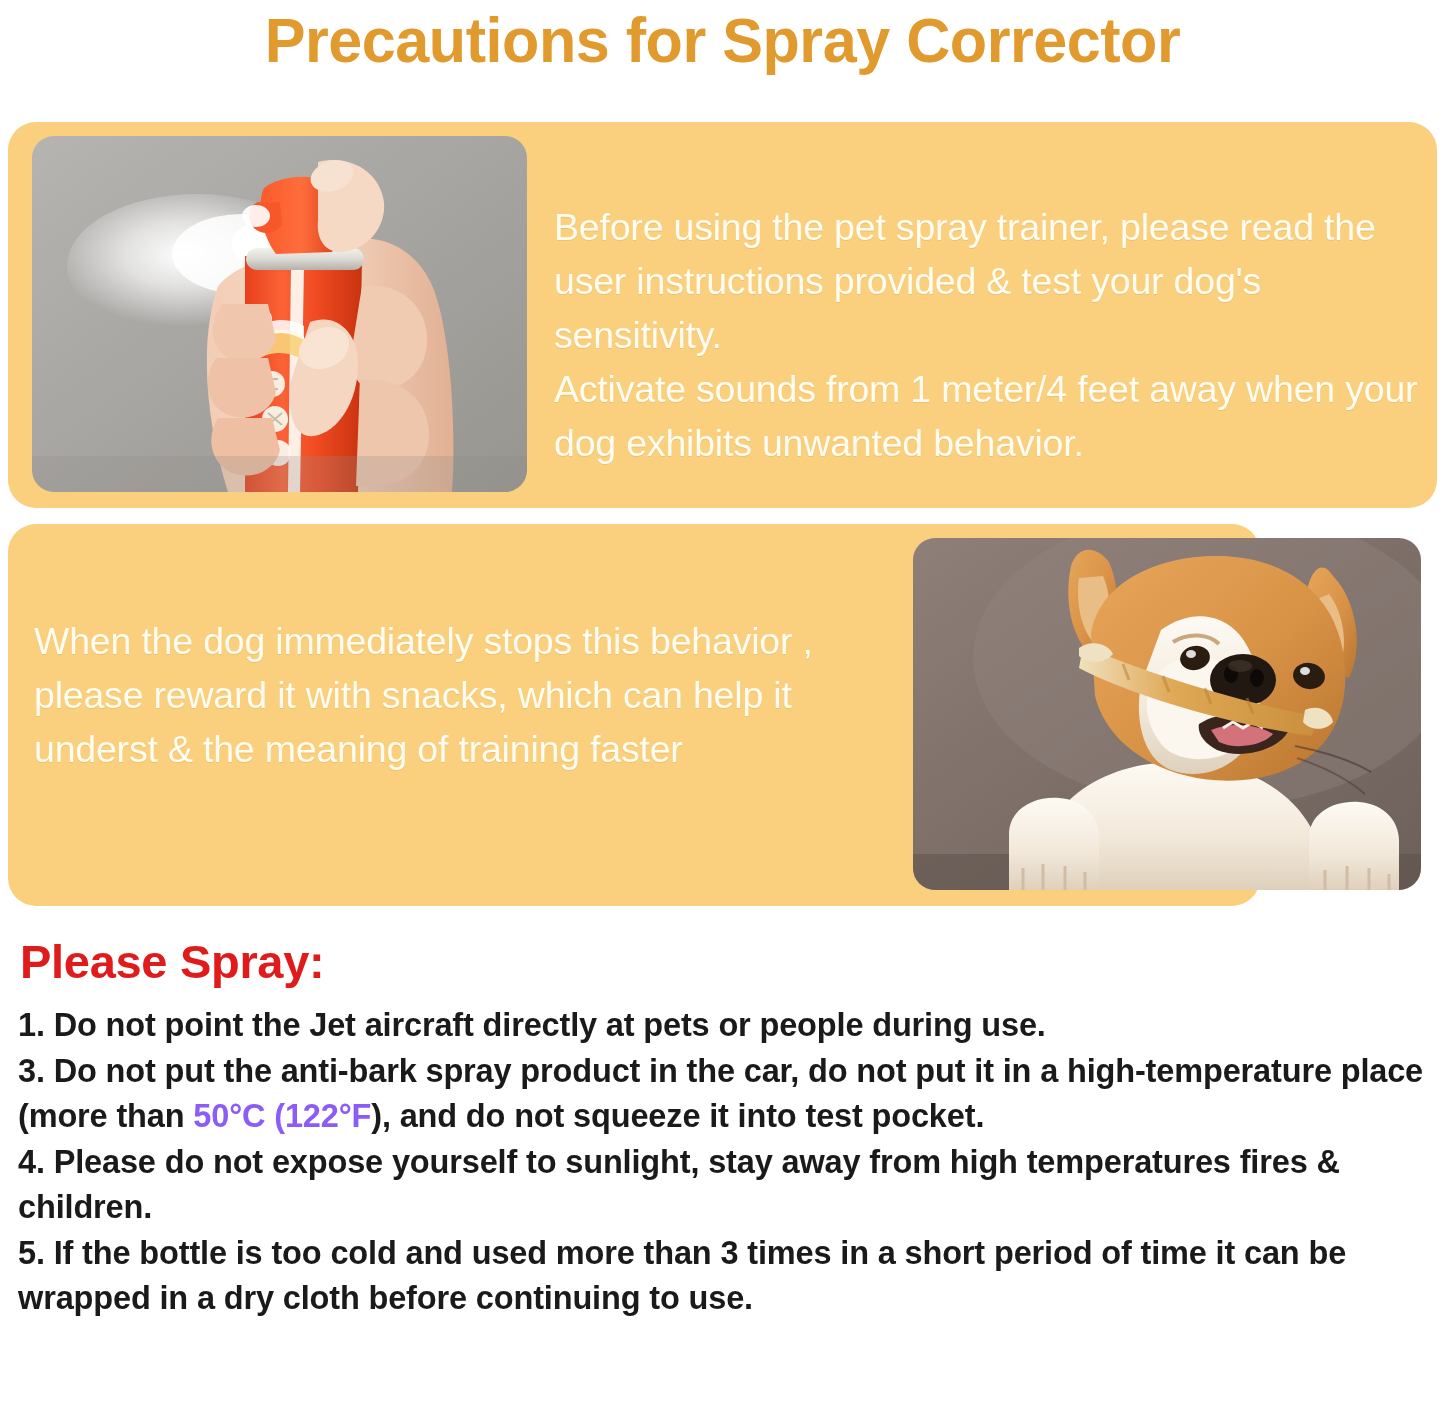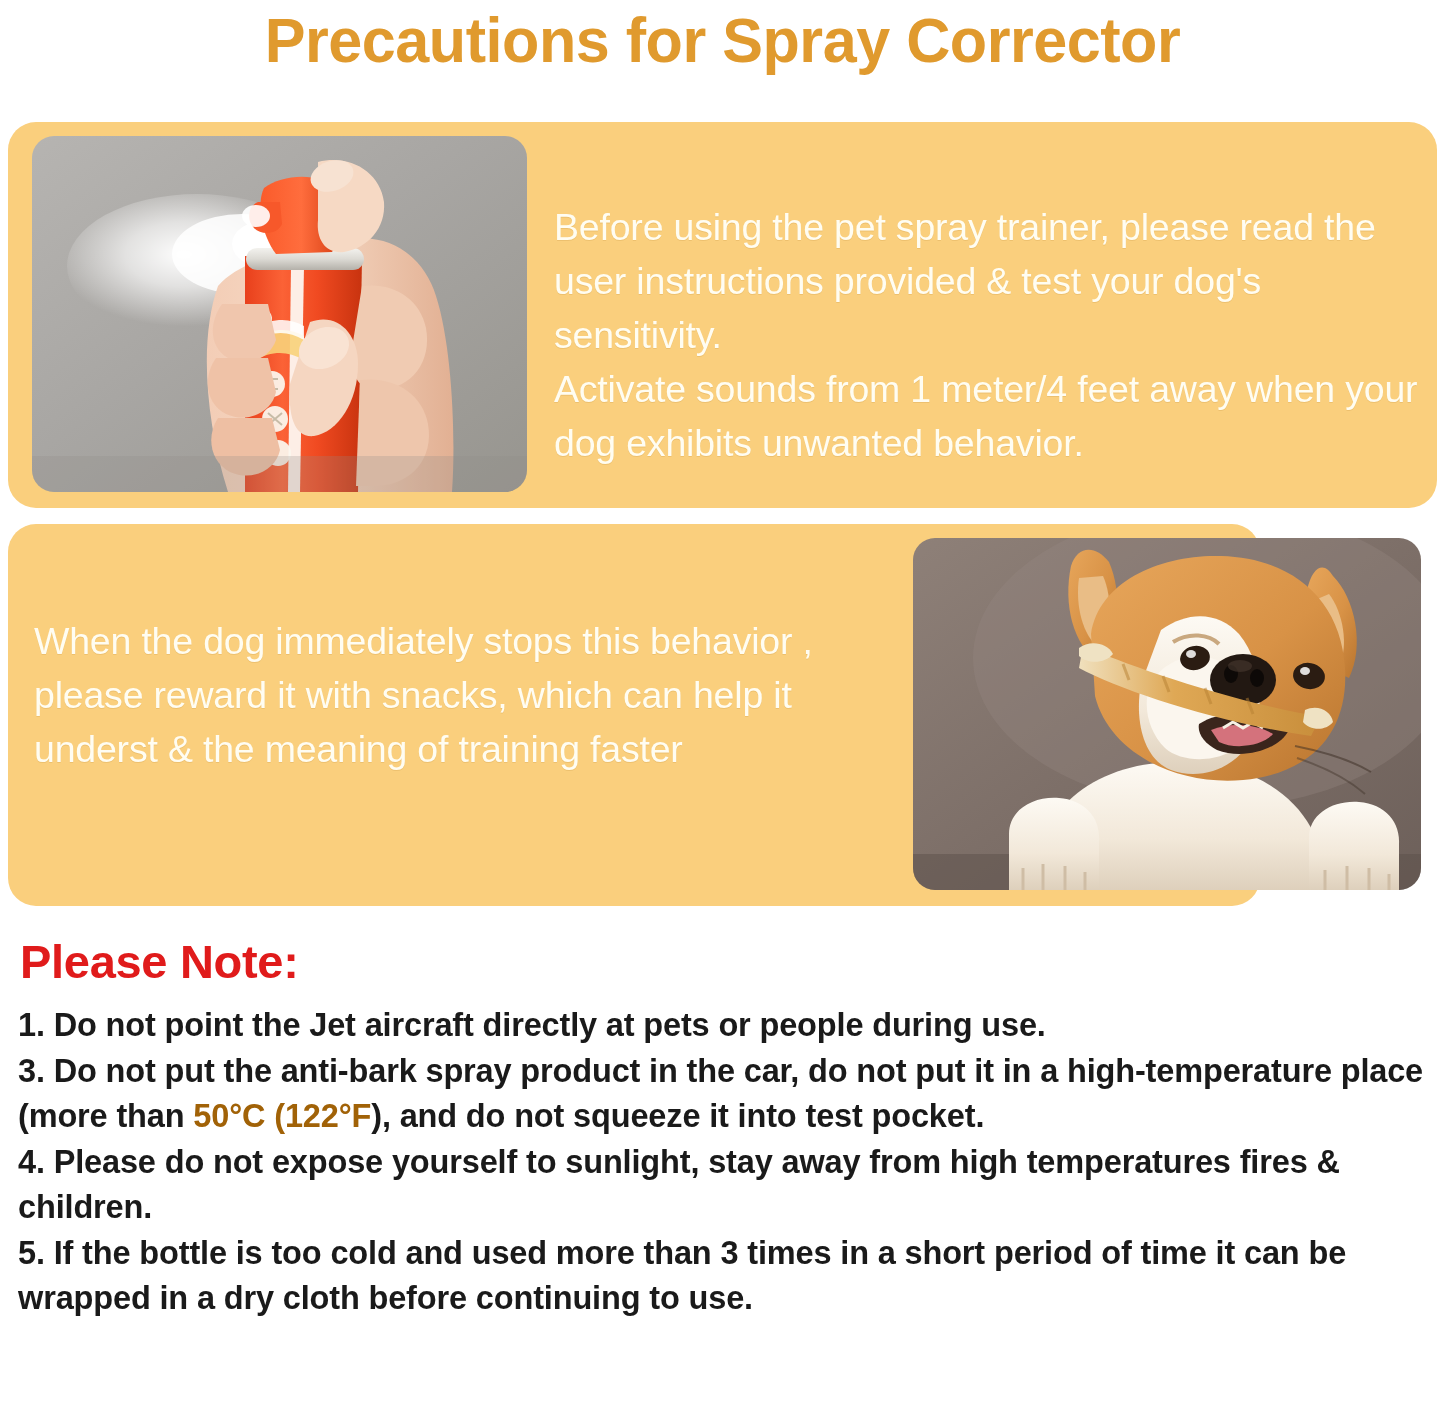--- a/index.html
+++ b/index.html
@@ -115,21 +115,21 @@
     width: 1410px;
     font-family: "Liberation Sans", sans-serif;
     font-size: 32.5px;
     line-height: 45.5px;
     color: #1a1a1a;
     letter-spacing: -0.15px;
     font-weight: bold;
   }
   .note-item { margin: 0; padding: 0; }
   .note-item .cont { display: inline; }
-  .hot { color: #a16207; }
+  .hot { color: #8b5cf6; }
 </style>
 </head>
 <body>
 
 <div class="page-title">Precautions for Spray Corrector</div>
 
 <div class="panel" id="panel-1">
 
   <div class="photo" id="photo-spray">
     <svg viewBox="0 0 495 356" preserveAspectRatio="xMidYMid slice" aria-hidden="true">
@@ -291,20 +291,20 @@
       <path d="M110 330 l0 22 M130 326 l0 26 M152 328 l0 24 M172 334 l0 18" stroke="#cfbda5" stroke-width="3" fill="none"></path>
       <path d="M396 300 C396 276 420 262 446 264 C472 266 488 284 486 308 L486 352 L396 352 Z" fill="url(#furWhite)"></path>
       <path d="M412 332 l0 20 M434 328 l0 24 M456 330 l0 22 M476 336 l0 16" stroke="#cfbda5" stroke-width="3" fill="none"></path>
 
       <path d="M382 208 C412 214 438 222 458 234" stroke="#3a2c22" stroke-width="2" fill="none" opacity="0.5"></path>
       <path d="M384 220 C414 230 436 242 452 256" stroke="#3a2c22" stroke-width="2" fill="none" opacity="0.4"></path>
     </svg>
   </div>
 </div>
 
-<div class="note-heading">Please Note:</div>
+<div class="note-heading">Please Spray:</div>
 
 <div class="note-list" id="note-list">
     <p class="note-item"><span class="cont">1.</span><span class="cont"> Do not point the Jet aircraft directly at pets or people during use.</span></p>
     <p class="note-item"><span class="cont">3.</span><span class="cont"> Do not put the anti-bark spray product in the car, do not put it in a high-temperature place (more than </span><span class="cont hot">50°C (122°F</span><span class="cont">), and do not squeeze it into test pocket.</span></p>
     <p class="note-item"><span class="cont">4.</span><span class="cont"> Please do not expose yourself to sunlight, stay away from high temperatures fires &amp; children.</span></p>
     <p class="note-item"><span class="cont">5.</span><span class="cont"> If the bottle is too cold and used more than 3 times in a short period of time it can be wrapped in a dry cloth before continuing to use.</span></p>
   </div>
 
 </body></html>

